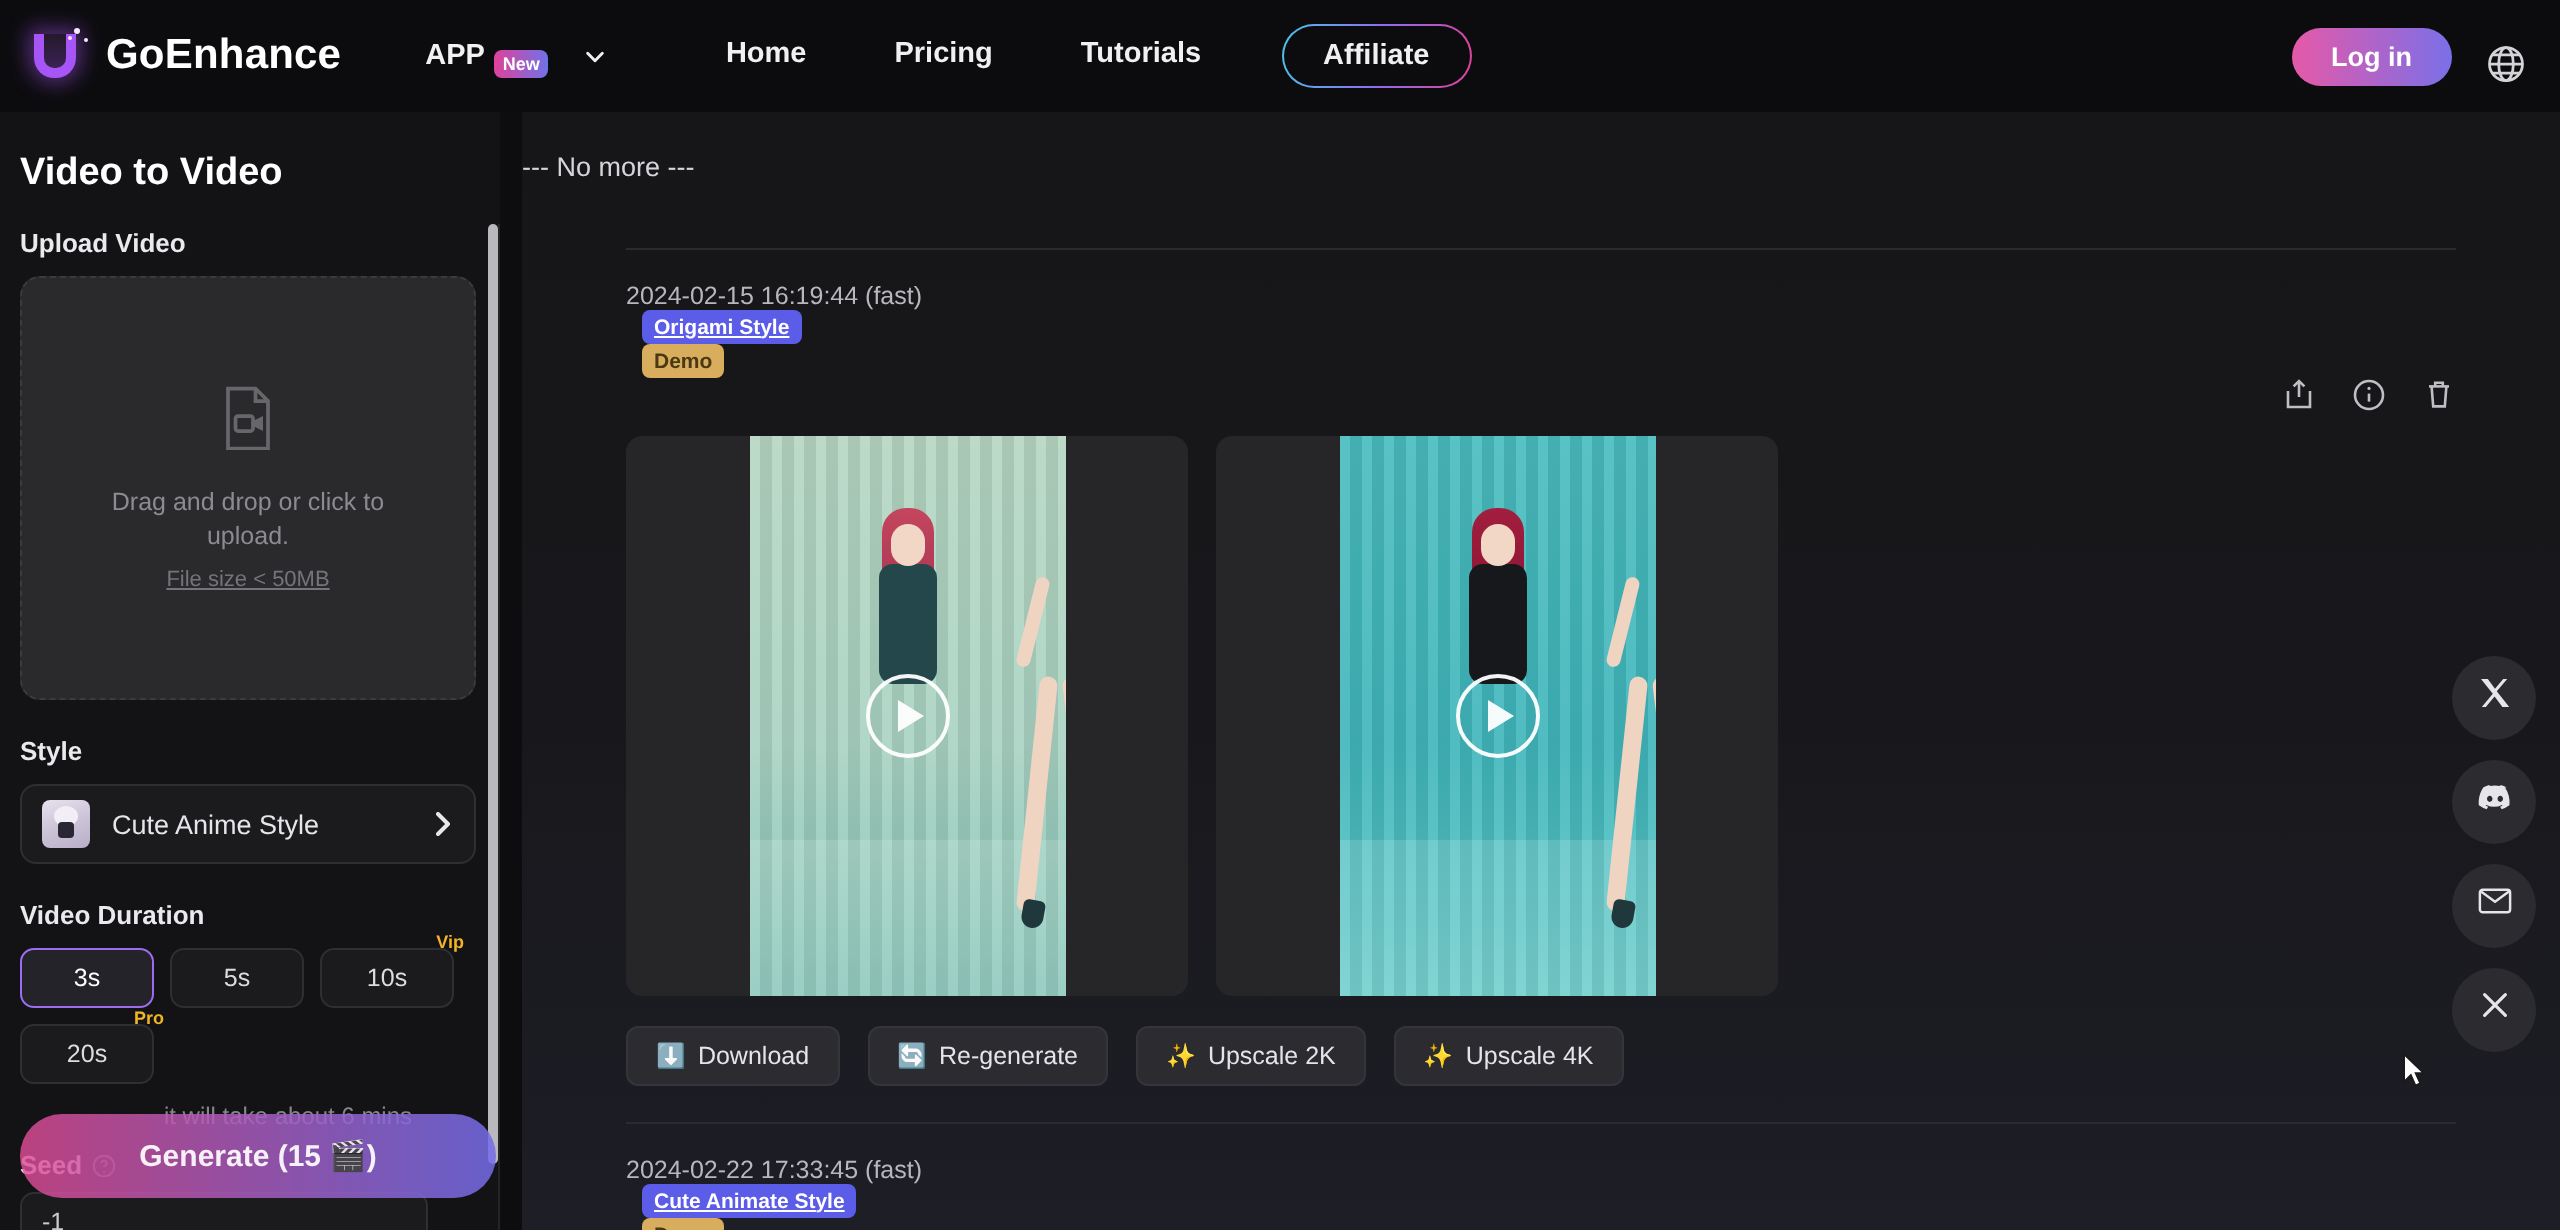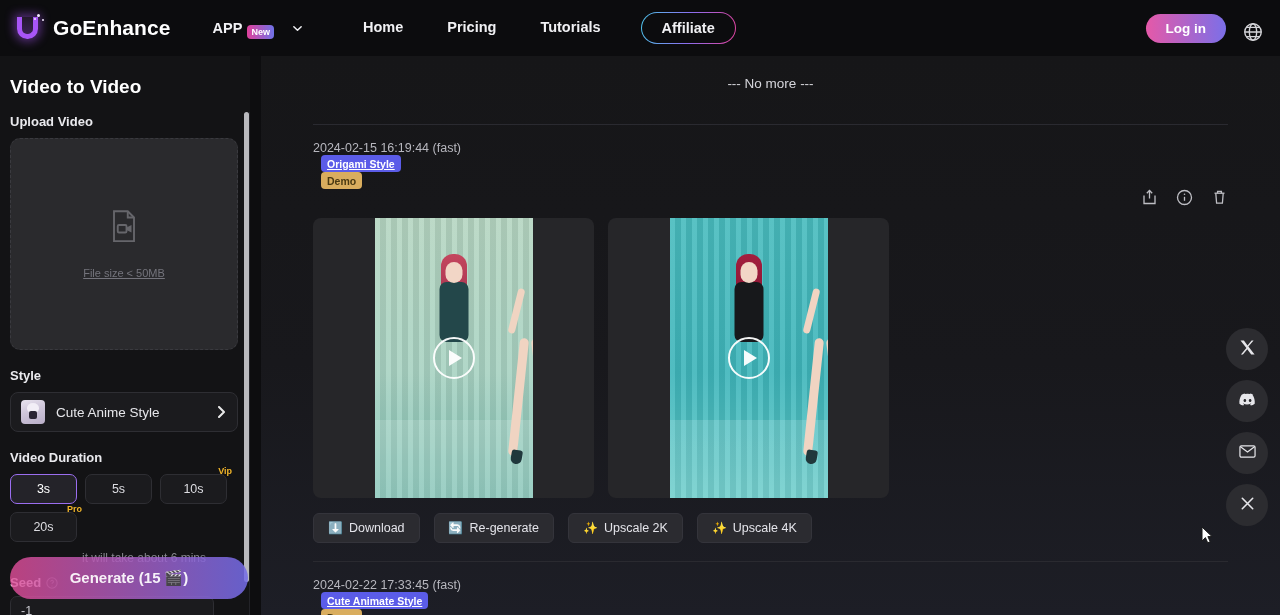--- a/index.html
+++ b/index.html
@@ -149,21 +149,21 @@
   .sb-divider {
     position: absolute; right: 0; top: 56px; width: 1px; height: 559px; background: #232328;
   }
 
   
   .main {
     position: absolute; top: 56px; left: 261px; width: 1019px; height: 559px;
     background: linear-gradient(180deg, #161618 0%, #18181c 55%, #1d1e26 100%);
     overflow: hidden;
   }
-  .no-more { text-align: center; font-size: 13.5px; color: #d5d5db; padding-top: 20px; }
+  .no-more { font-size: 13.5px; color: #d5d5db; padding-top: 20px; }
   .hr { height: 1px; background: #2a2a30; margin: 33px 52px 0 52px; }
 
   .card { padding: 0 52px; }
   .card-head { display: flex; align-items: flex-start; padding-top: 16px; flex-direction: column; }
   .timestamp { font-size: 12.5px; color: #b7b7be; }
   .pill {
     font-size: 10.5px; font-weight: 700; border-radius: 4px; padding: 2.5px 6px; margin-left: 8px;
     color: #ffffff;
   }
   .pill.style { background: #5b5ce8; text-decoration: underline; }
@@ -296,20 +296,21 @@
     <div class="sb-label">Upload Video</div>
     <div class="dropzone">
       <span class="dz-icon">
         <svg viewBox="0 0 24 26" fill="none" stroke="#8b8b92" stroke-width="1.5">
           <path d="M4 1h11l5 5v19H4z"></path>
           <path d="M15 1v5h5"></path>
           <rect x="7" y="12" width="7" height="6" rx="1"></rect>
           <path d="M14 14l4-2v6l-4-2z" fill="#8b8b92" stroke="none"></path>
         </svg>
       </span>
+      <div class="dz-text">Drag and drop or click to upload.</div>
       <div class="dz-sub">File size &lt; 50MB</div>
     </div>
 
     <div class="sb-group">
       <div class="sb-label">Style</div>
       <div class="style-row">
         <span class="style-thumb"></span>
         <span class="style-name">Cute Anime Style</span>
         <span class="style-chev">
           <svg viewBox="0 0 10 14">

